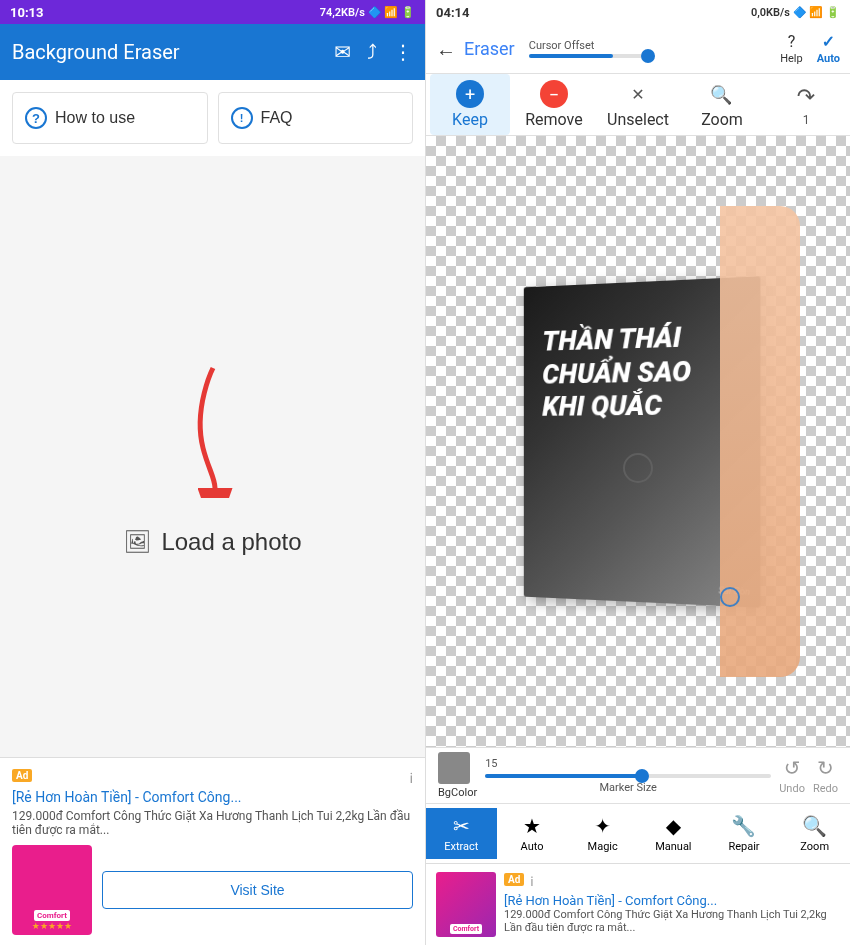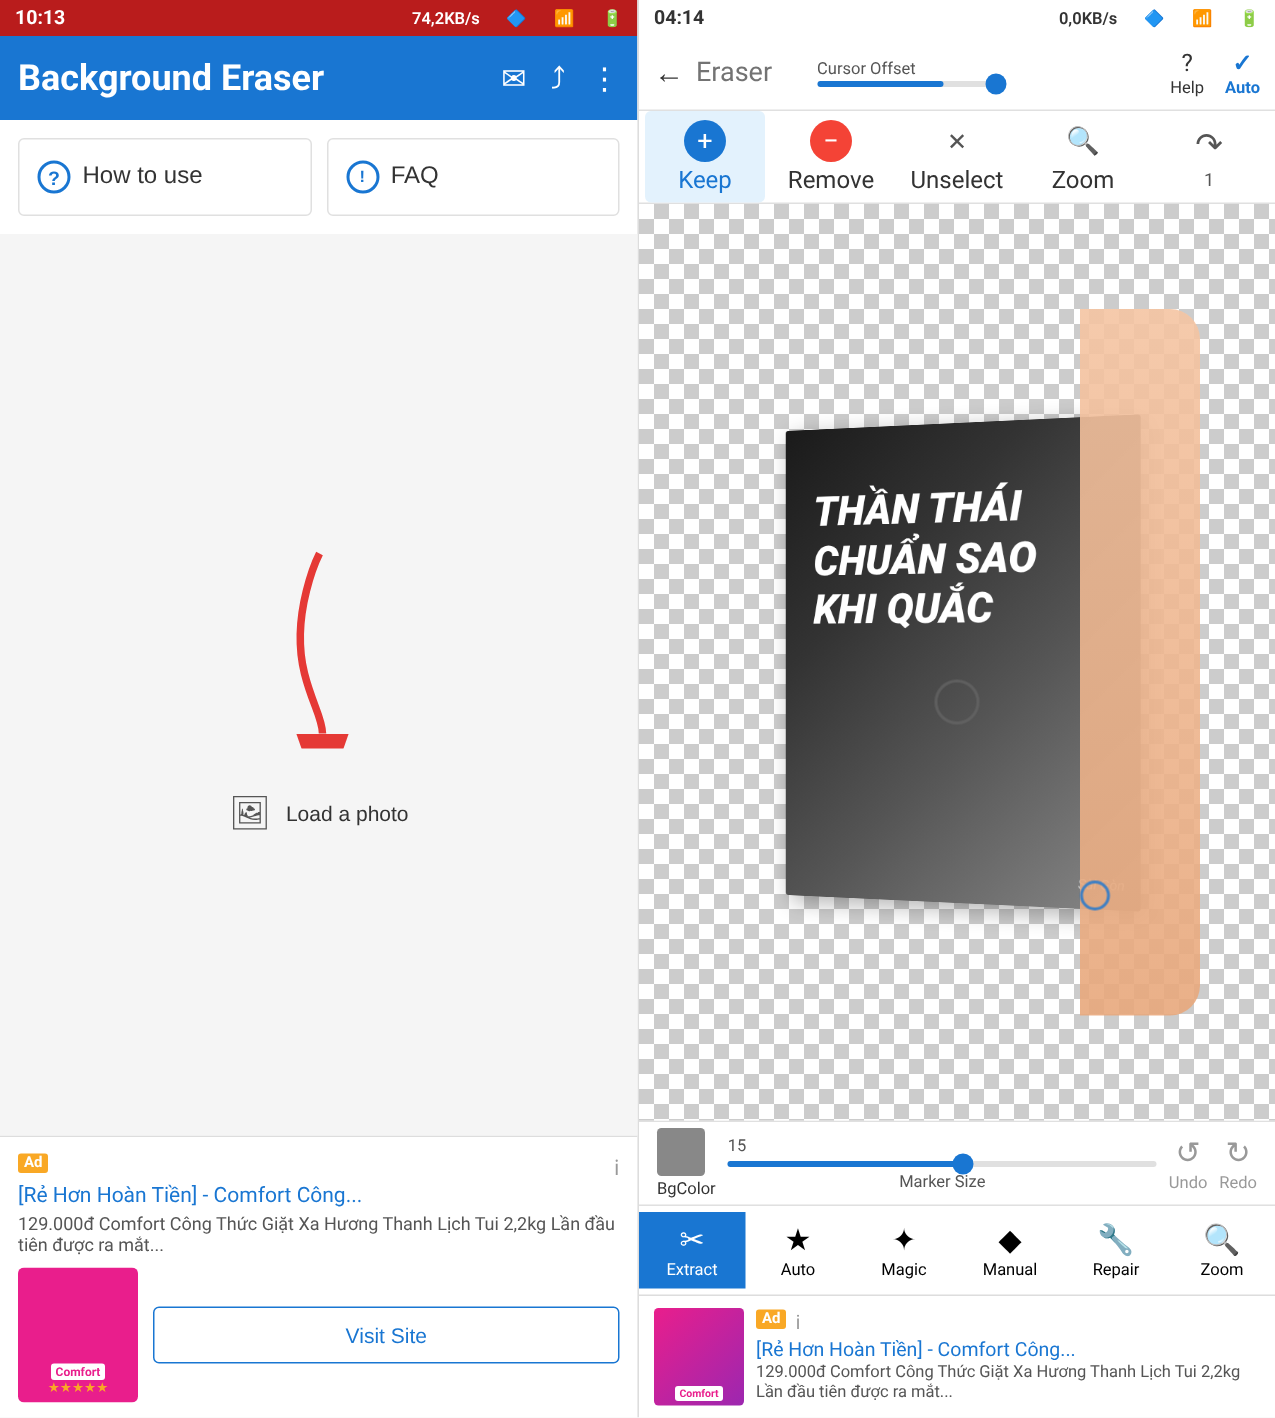--- a/index.html
+++ b/index.html
@@ -15,45 +15,45 @@
     
     .left-panel {
       width: 425px;
       height: 945px;
       display: flex;
       flex-direction: column;
       background: #f5f5f5;
     }
 
     .status-bar-left {
-      background: #b91c1c;
+      background: #6d28d9;
       color: #fff;
       font-size: 12px;
       font-weight: 600;
       display: flex;
       align-items: center;
       justify-content: space-between;
       padding: 4px 10px;
       height: 24px;
     }
     .status-bar-left .time { font-weight: bold; font-size: 13px; }
-    .status-icons { display: flex; align-items: center; gap: 18px; font-size: 11px; }
+    .status-icons { display: flex; align-items: center; gap: 3px; font-size: 11px; }
 
     .app-bar {
       background: #1976d2;
       color: #fff;
       display: flex;
       align-items: center;
       padding: 0 12px;
       height: 56px;
     }
     .app-title {
       flex: 1;
-      font-size: 24px;
-      font-weight: 700;
+      font-size: 20px;
+      font-weight: 400;
     }
     .app-bar-icons {
       display: flex;
       gap: 16px;
       align-items: center;
     }
     .app-bar-icon {
       font-size: 20px;
       cursor: pointer;
       color: #fff;
@@ -249,22 +249,22 @@
       gap: 8px;
     }
     .back-arrow {
       font-size: 20px;
       color: #333;
       cursor: pointer;
     }
     .eraser-title {
       font-size: 18px;
       font-weight: 400;
-      color: #737373;
-      margin-right: 22px;
+      color: #3b82f6;
+      margin-right: 6px;
     }
     .cursor-slider-area {
       flex: 1;
       display: flex;
       flex-direction: column;
     }
     .cursor-offset-label {
       font-size: 11px;
       color: #555;
       margin-bottom: 2px;
@@ -603,21 +603,21 @@
         <defs>
           <marker id="arrowhead" markerWidth="10" markerHeight="7" refX="0" refY="3.5" orient="auto">
             <polygon points="0 0, 10 3.5, 0 7" fill="#e53935"></polygon>
           </marker>
         </defs>
         <path d="M 40 10 C 40 10, 20 50, 30 90 C 35 110, 42 120, 42 130" stroke="#e53935" stroke-width="5" fill="none" marker-end="url(#arrowhead)"></path>
       </svg>
     </div>
     <button class="load-photo-btn">
       <span class="load-photo-icon">🖼</span>
-      <span style="color:#333;font-size:14px;">Load a photo</span>
+      <span style="color:#333;font-size:24px;">Load a photo</span>
     </button>
   </div>
 
   <div class="ad-section">
     <div style="display:flex;align-items:center;justify-content:space-between;margin-bottom:2px;">
       <span class="ad-label">Ad</span>
       <span class="ad-info-icon">ℹ</span>
     </div>
     <div class="ad-title">[Rẻ Hơn Hoàn Tiền] - Comfort Công...</div>
     <div class="ad-desc">129.000đ Comfort Công Thức Giặt Xa Hương Thanh Lịch Tui 2,2kg Lần đầu tiên được ra mắt...</div>

